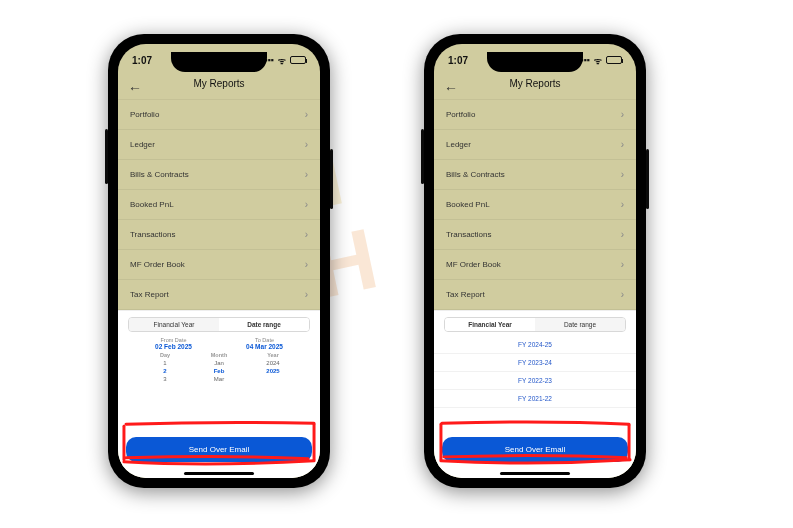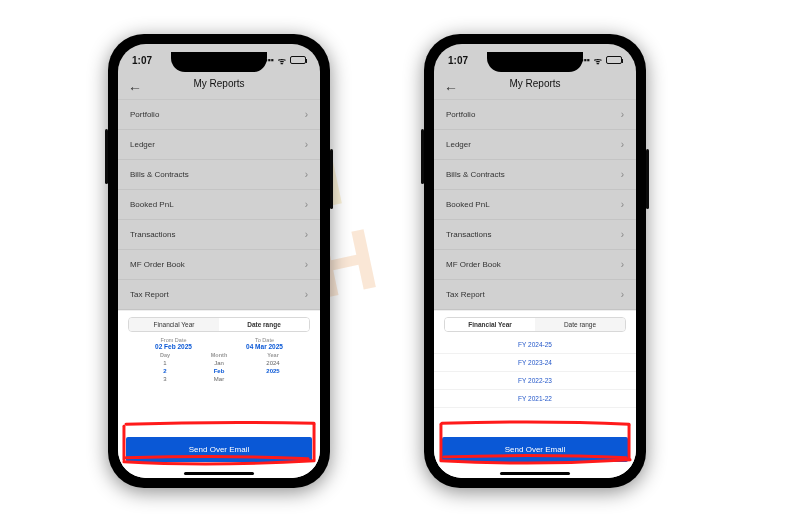--- a/index.html
+++ b/index.html
@@ -10,21 +10,21 @@
                  color: rgba(220,170,30,0.18); pointer-events: none; z-index: 0; }
     .watermark .line2 { display:block; margin-top: -10px; margin-left: 40px; color: rgba(230,120,30,0.18);}
 
     .phones { position: relative; z-index: 1; display: flex; gap: 94px; padding: 34px 0 0 108px; }
 
     .phone { width: 222px; height: 454px; border-radius: 36px; background: #000;
              padding: 10px; position: relative; box-shadow: 0 4px 20px rgba(0,0,0,0.45); }
     .phone::before, .phone::after { content:""; position:absolute; background:#0a0a0a; border-radius:3px; }
     .phone::before { left:-3px; top:95px; width:3px; height:55px; } 
     .phone::after { right:-3px; top:115px; width:3px; height:60px; } 
-    .screen { width: 100%; height: 100%; background: #ffffff; border-radius: 28px; overflow: hidden;
+    .screen { width: 100%; height: 100%; background: #fef9c3; border-radius: 28px; overflow: hidden;
               display: flex; flex-direction: column; position: relative; }
     .notch { position: absolute; top: 8px; left: 50%; transform: translateX(-50%); width: 96px; height: 20px;
              background: #000; border-bottom-left-radius: 14px; border-bottom-right-radius: 14px; z-index: 5; }
 
     .statusbar { display: flex; justify-content: space-between; align-items: center; padding: 6px 14px 0;
                  height: 26px; font-size: 10px; font-weight: 600; color: #111; }
     .statusbar .right { display: flex; gap: 4px; align-items:center; }
     .signal, .wifi { font-size: 9px; }
     .battery { width: 16px; height: 8px; border: 1px solid #111; border-radius: 2px; position: relative; }
     .battery::after{content:""; position:absolute; right:-2px; top:2px; width:1px; height:4px; background:#111;}
@@ -53,21 +53,21 @@
     .pick { display:flex; justify-content:space-around; padding: 1px 20px; }
     .pick .c { flex:1; text-align:center; font-size: 6px; color:#666; }
     .pick .c.hdr { font-size: 5.5px; color:#999; font-weight:600;}
     .pick .c.sel { color:#0a58d6; font-weight:700; }
 
     .fy-list { display:flex; flex-direction:column; }
     .fy-list .row { text-align:center; padding: 5px 0; font-size: 6.5px; color:#2357c9; border-bottom:1px solid #f1f1f1; }
 
     .cta-wrap { margin-top:auto; padding: 6px 8px 10px; position:relative;}
     .cta { background:#0a58d6; color:#fff; text-align:center; padding: 8px 0; font-size: 8px;
-           border-radius: 2px; }
+           border-radius: 10px; }
     .homebar { width: 70px; height: 3px; background:#000; border-radius: 3px; margin: 0 auto 3px; }
 
     
     .scribble { position:absolute; left:2px; right:2px; bottom:6px; height:46px; pointer-events:none; z-index:4;}
     .scribble svg { width:100%; height:100%; }
     .scribble path, .scribble line { stroke:#ff1a1a; stroke-width:3; fill:none; stroke-linecap:round;}
   </style>
 </head>
 <body>
 

